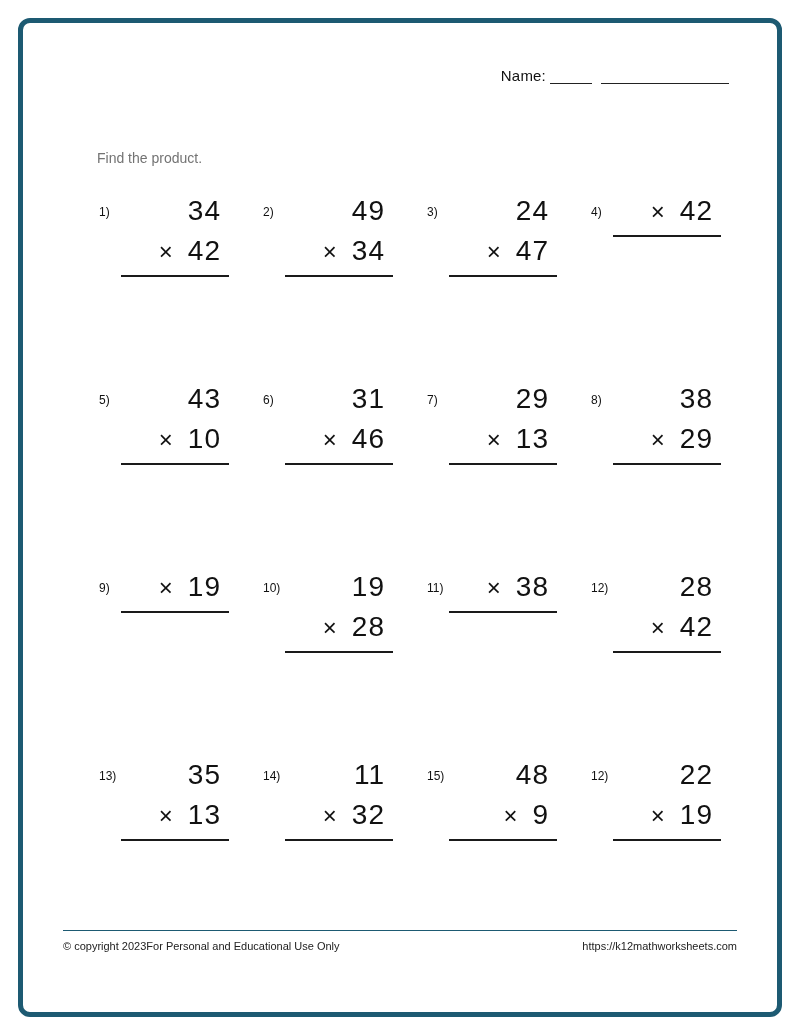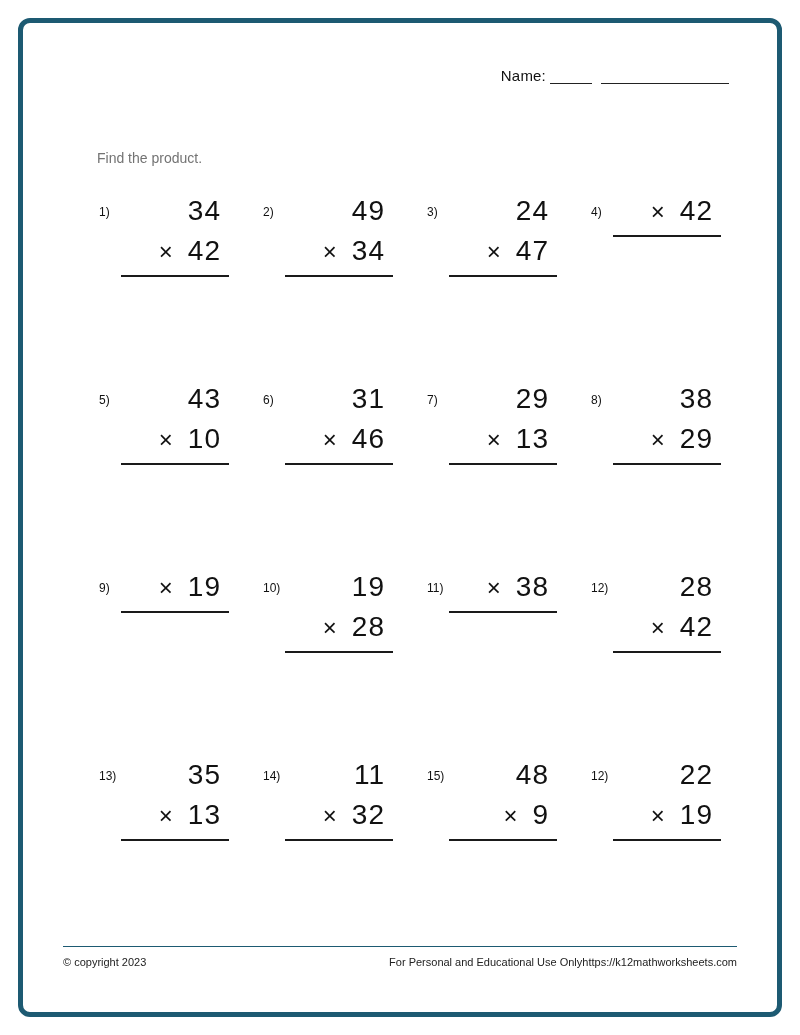--- a/index.html
+++ b/index.html
@@ -127,35 +127,35 @@
   }
   .rule {
     margin-top: 3px;
     border-bottom: 2px solid #1a1a1a;
     width: 100%;
   }
   .footer {
     position: absolute;
     left: 40px;
     right: 40px;
-    bottom: 44px;
+    bottom: 60px;
   }
   .footer-line {
     border-top: 1.5px solid #1d5a72;
     margin-bottom: 9px;
   }
   .footer-text {
     display: flex;
     justify-content: space-between;
     font-size: 11px;
     color: #222;
   }
   .footer-center {
     flex: 1;
-    text-align: right;
+    text-align: left;
   }
   .footer-right {
   }
 </style>
 </head>
 <body>
 
 <div class="page">
   <div class="sheet">
 

